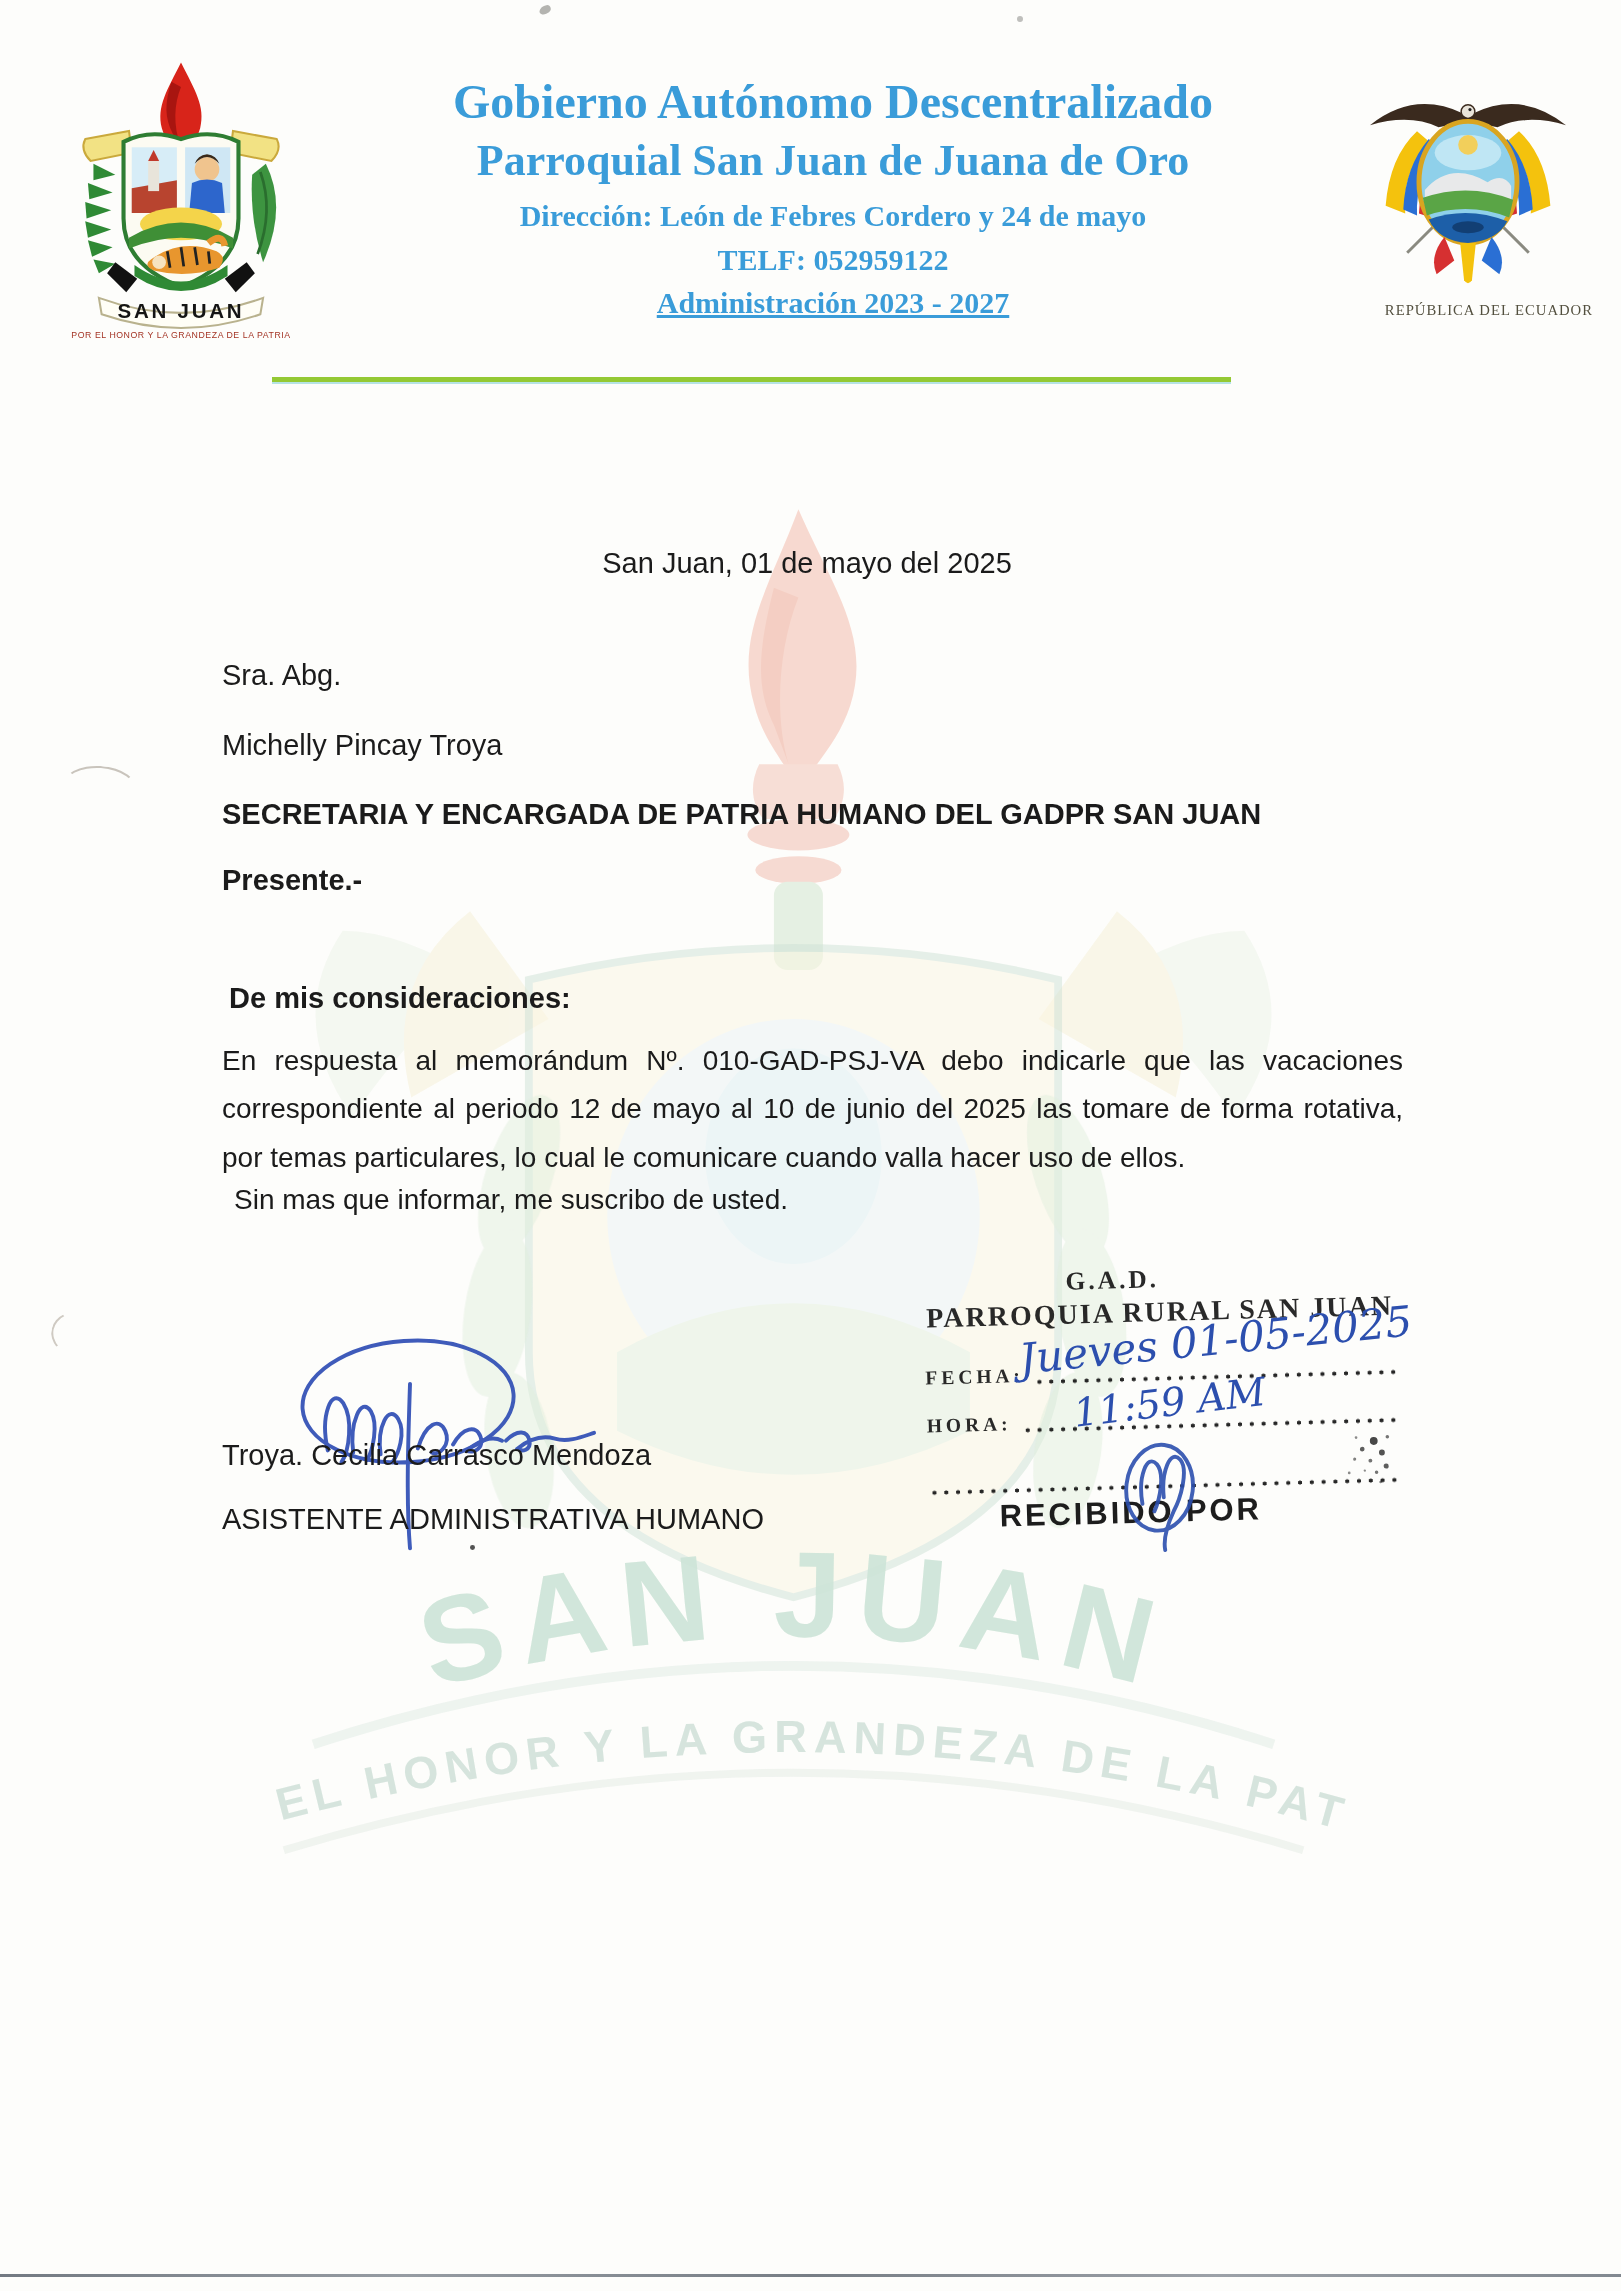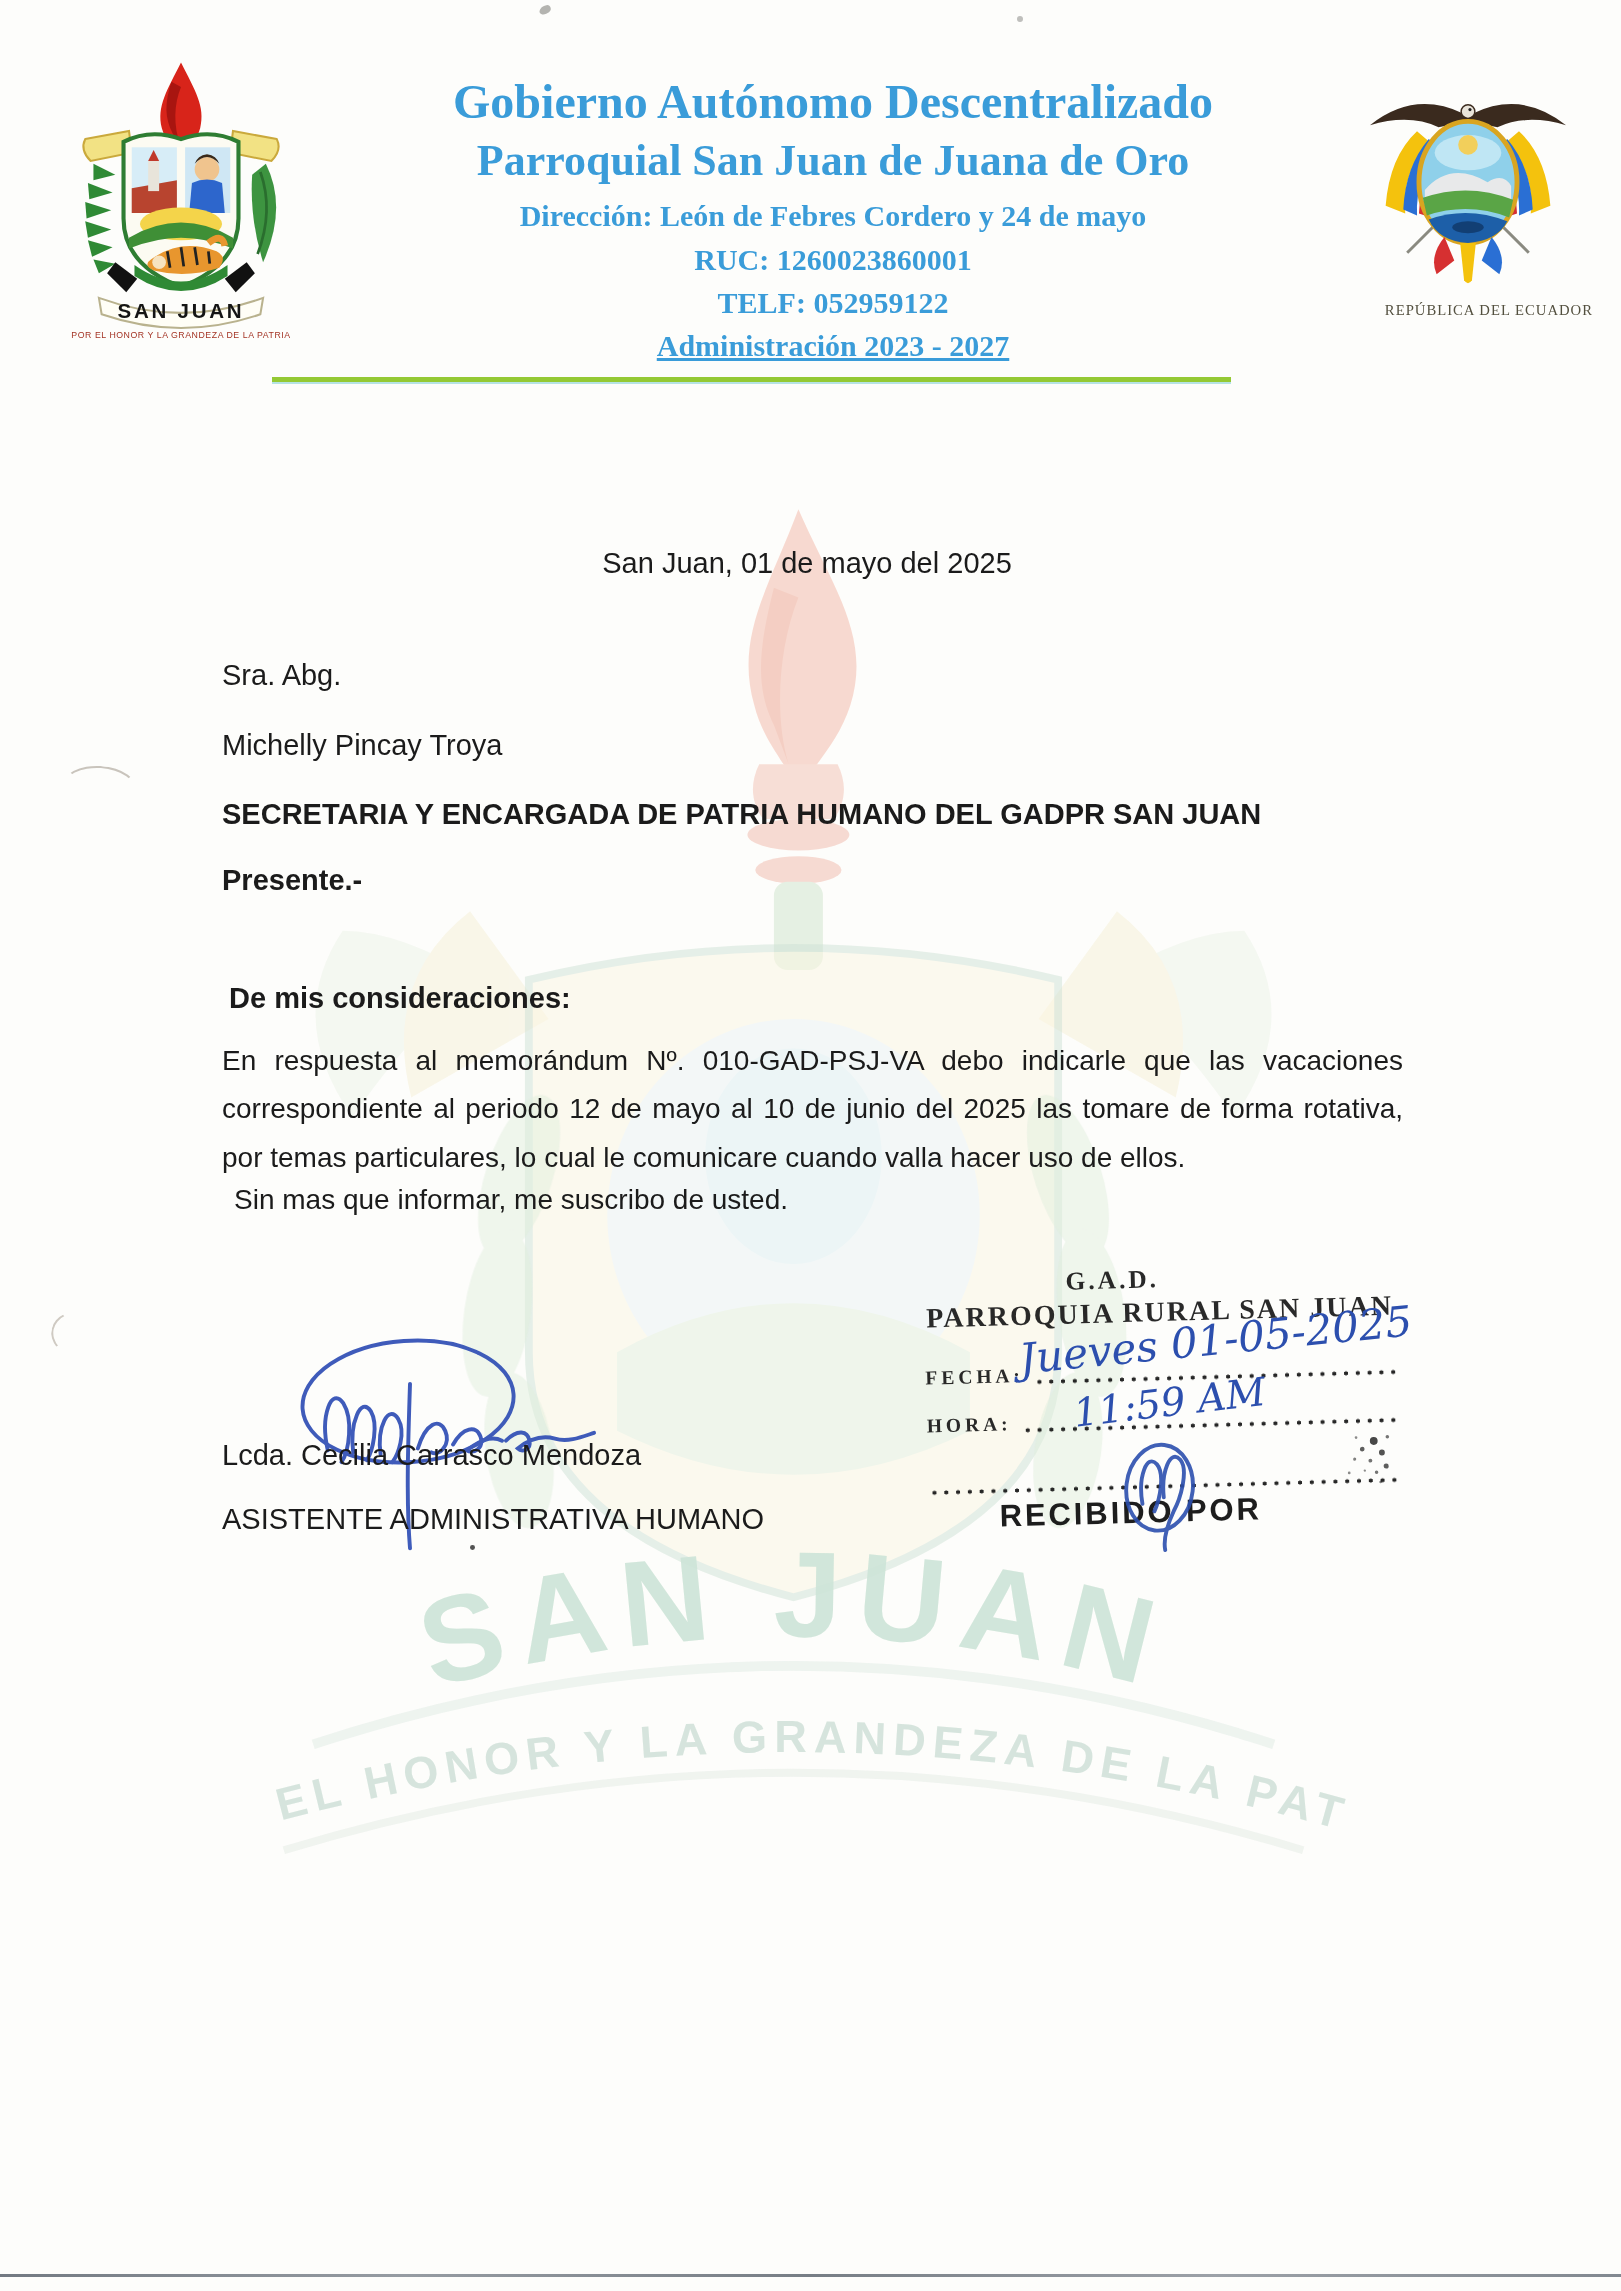--- a/index.html
+++ b/index.html
@@ -179,21 +179,20 @@
         <text x="100" y="191" text-anchor="middle" font-family="Liberation Sans, sans-serif" font-size="15" font-weight="bold" fill="#151515" letter-spacing="2">SAN JUAN</text>
         <text x="100" y="205" text-anchor="middle" font-family="Liberation Sans, sans-serif" font-size="6.4" fill="#a33324" letter-spacing="0.4">POR EL HONOR Y LA GRANDEZA DE LA PATRIA</text>
       </svg>
     </div>
 
     <div class="hdr-center">
       <div class="hdr-title1" style="color:#3a9cd9">Gobierno Autónomo Descentralizado</div>
       <div class="hdr-title2" style="color:#3a9cd9">Parroquial San Juan de Juana de Oro</div>
       <div class="hdr-info" style="color:#3a9cd9">
         <div>Dirección: León de Febres Cordero y 24 de mayo</div>
-        <div>RUC: 1260023860001</div>
         <div>TELF: 052959122</div>
         <div class="hdr-admin">Administración 2023 - 2027</div>
       </div>
     </div>
 
     <div class="crest-right">
       <svg width="216" height="202" viewBox="0 0 220 206" xmlns="http://www.w3.org/2000/svg">
 
         <path d="M10,38 Q55,2 105,26 L110,20 L115,26 Q165,2 210,38 Q170,26 140,40 L110,34 L80,40 Q50,26 10,38 Z" fill="#3a2a1e"></path>
         <circle cx="110" cy="24" r="7" fill="#e9e4da" stroke="#3a2a1e" stroke-width="1.5"></circle>
@@ -243,21 +242,21 @@
       <ellipse cx="140" cy="78" rx="108" ry="62" transform="rotate(-4 140 78)"></ellipse>
       <path d="M58,128 C50,92 62,62 74,80 C84,96 80,128 72,140"></path>
       <path d="M84,130 C80,100 92,72 102,88 C110,102 104,128 98,138"></path>
       <path d="M112,132 C108,104 120,80 130,96 C138,110 130,132 124,140"></path>
       <path d="M142,60 C140,120 138,180 142,228"></path>
       <path d="M150,126 C158,100 172,94 178,108 C184,122 172,134 164,130"></path>
       <path d="M186,122 C196,104 210,102 214,114 C218,126 206,132 200,128 C210,120 224,112 236,118"></path>
       <path d="M240,118 C252,106 262,108 264,118 C266,128 256,130 252,126 C262,118 276,112 290,116 C304,120 318,114 330,110"></path>
     </g>
   </svg>
-  <div class="abs s-name">Lcda. Cecilia Carrasco Mendoza</div>
+  <div class="abs s-name">Troya. Cecilia Carrasco Mendoza</div>
   <div class="abs s-title">ASISTENTE ADMINISTRATIVA HUMANO</div>
   <div class="sig-dot"></div>
 
   <div class="stamp">
     <div class="stamp-l1">G.A.D.</div>
     <div class="stamp-l2">PARROQUIA RURAL SAN JUAN</div>
 
     <div class="stamp-row">
       <span class="stamp-label">FECHA:</span>
       <span class="dotted"></span>

